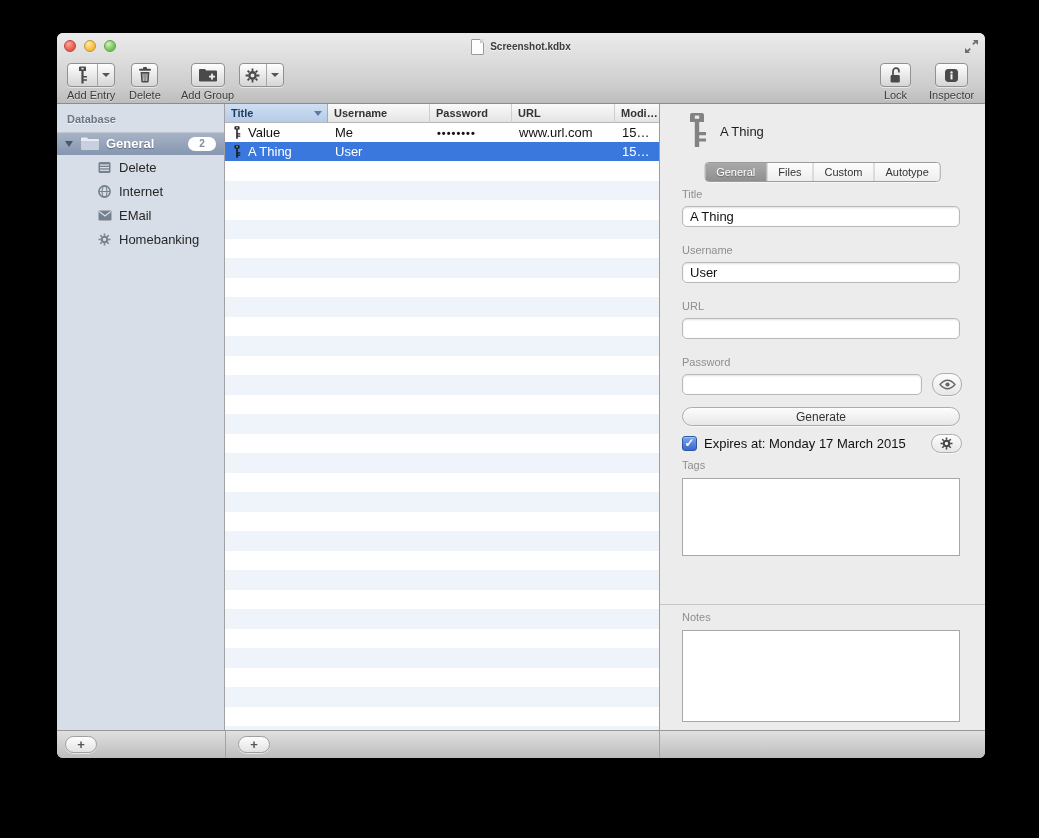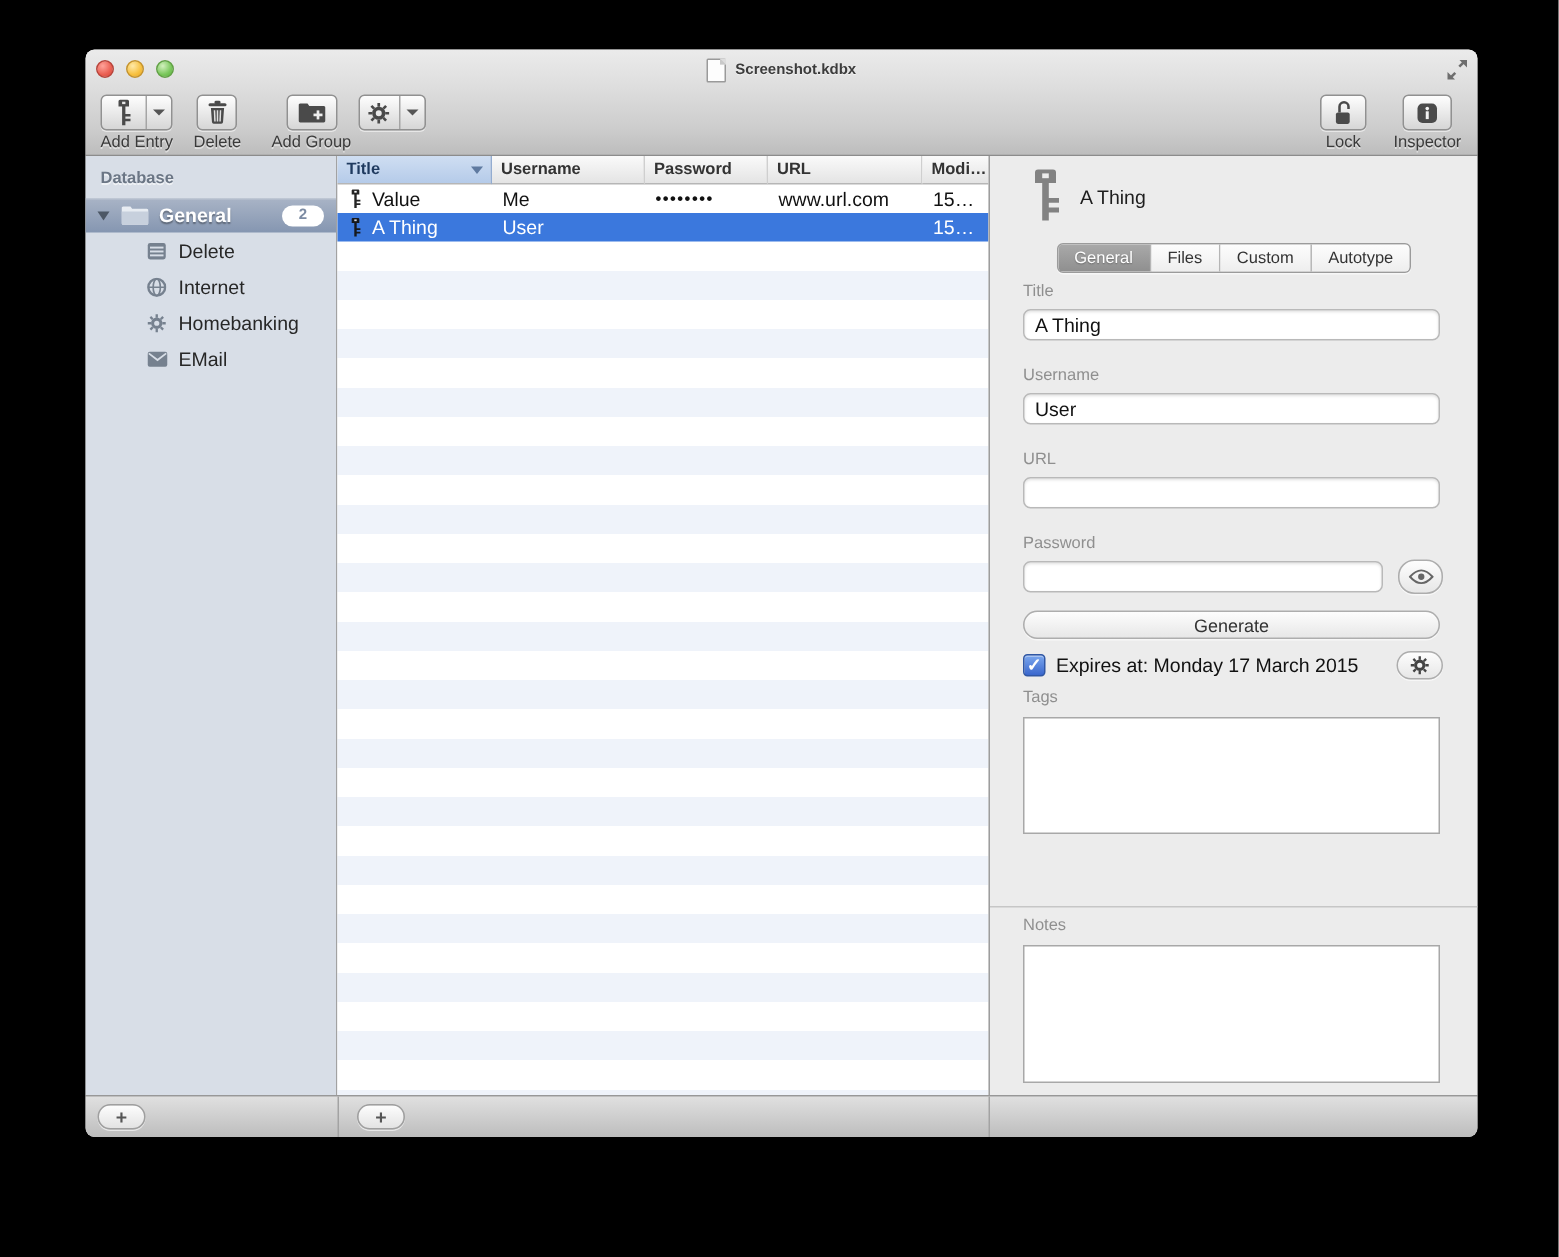--- a/index.html
+++ b/index.html
@@ -317,44 +317,44 @@
           <svg width="13" height="13" viewBox="0 0 13 13">
               <circle cx="6.5" cy="6.5" r="5.6" fill="none" stroke="currentColor" stroke-width="1.6"></circle>
               <ellipse cx="6.5" cy="6.5" rx="2.4" ry="5.6" fill="none" stroke="currentColor" stroke-width="1.1"></ellipse>
               <line x1="1" y1="6.5" x2="12" y2="6.5" stroke="currentColor" stroke-width="1.1"></line>
             </svg>
         </span>
         <span class="lbl">Internet</span>
       </div>
       <div class="sb-item">
         <span class="icon">
+          <svg width="14" height="11" viewBox="0 0 14 11">
+              <rect x="0.5" y="0.5" width="13" height="10" rx="1.3" fill="currentColor"></rect>
+              <path d="M1.2 1.6 7 6l5.8-4.4" fill="none" stroke="#d8dee7" stroke-width="1.2"></path>
+            </svg>
+        </span>
+        <span class="lbl">EMail</span>
+      </div>
+      <div class="sb-item">
+        <span class="icon">
           <svg width="13" height="13" viewBox="0 0 15 15">
               <g stroke="currentColor" stroke-width="1.8">
                 <line x1="7.5" y1="0.6" x2="7.5" y2="3.2"></line>
                 <line x1="7.5" y1="11.8" x2="7.5" y2="14.4"></line>
                 <line x1="0.6" y1="7.5" x2="3.2" y2="7.5"></line>
                 <line x1="11.8" y1="7.5" x2="14.4" y2="7.5"></line>
                 <line x1="2.6" y1="2.6" x2="4.4" y2="4.4"></line>
                 <line x1="10.6" y1="10.6" x2="12.4" y2="12.4"></line>
                 <line x1="2.6" y1="12.4" x2="4.4" y2="10.6"></line>
                 <line x1="10.6" y1="4.4" x2="12.4" y2="2.6"></line>
               </g>
               <circle cx="7.5" cy="7.5" r="3.2" fill="none" stroke="currentColor" stroke-width="2.4"></circle>
             </svg>
         </span>
         <span class="lbl">Homebanking</span>
-      </div>
-      <div class="sb-item">
-        <span class="icon">
-          <svg width="14" height="11" viewBox="0 0 14 11">
-              <rect x="0.5" y="0.5" width="13" height="10" rx="1.3" fill="currentColor"></rect>
-              <path d="M1.2 1.6 7 6l5.8-4.4" fill="none" stroke="#d8dee7" stroke-width="1.2"></path>
-            </svg>
-        </span>
-        <span class="lbl">EMail</span>
       </div>
     </div>
 
     <div class="table">
       <div class="stripes"></div>
       <div class="thead">
         <div class="th sorted" style="width:103px;">
           <span>Title</span>
           <span class="sort-caret"></span>
         </div>

